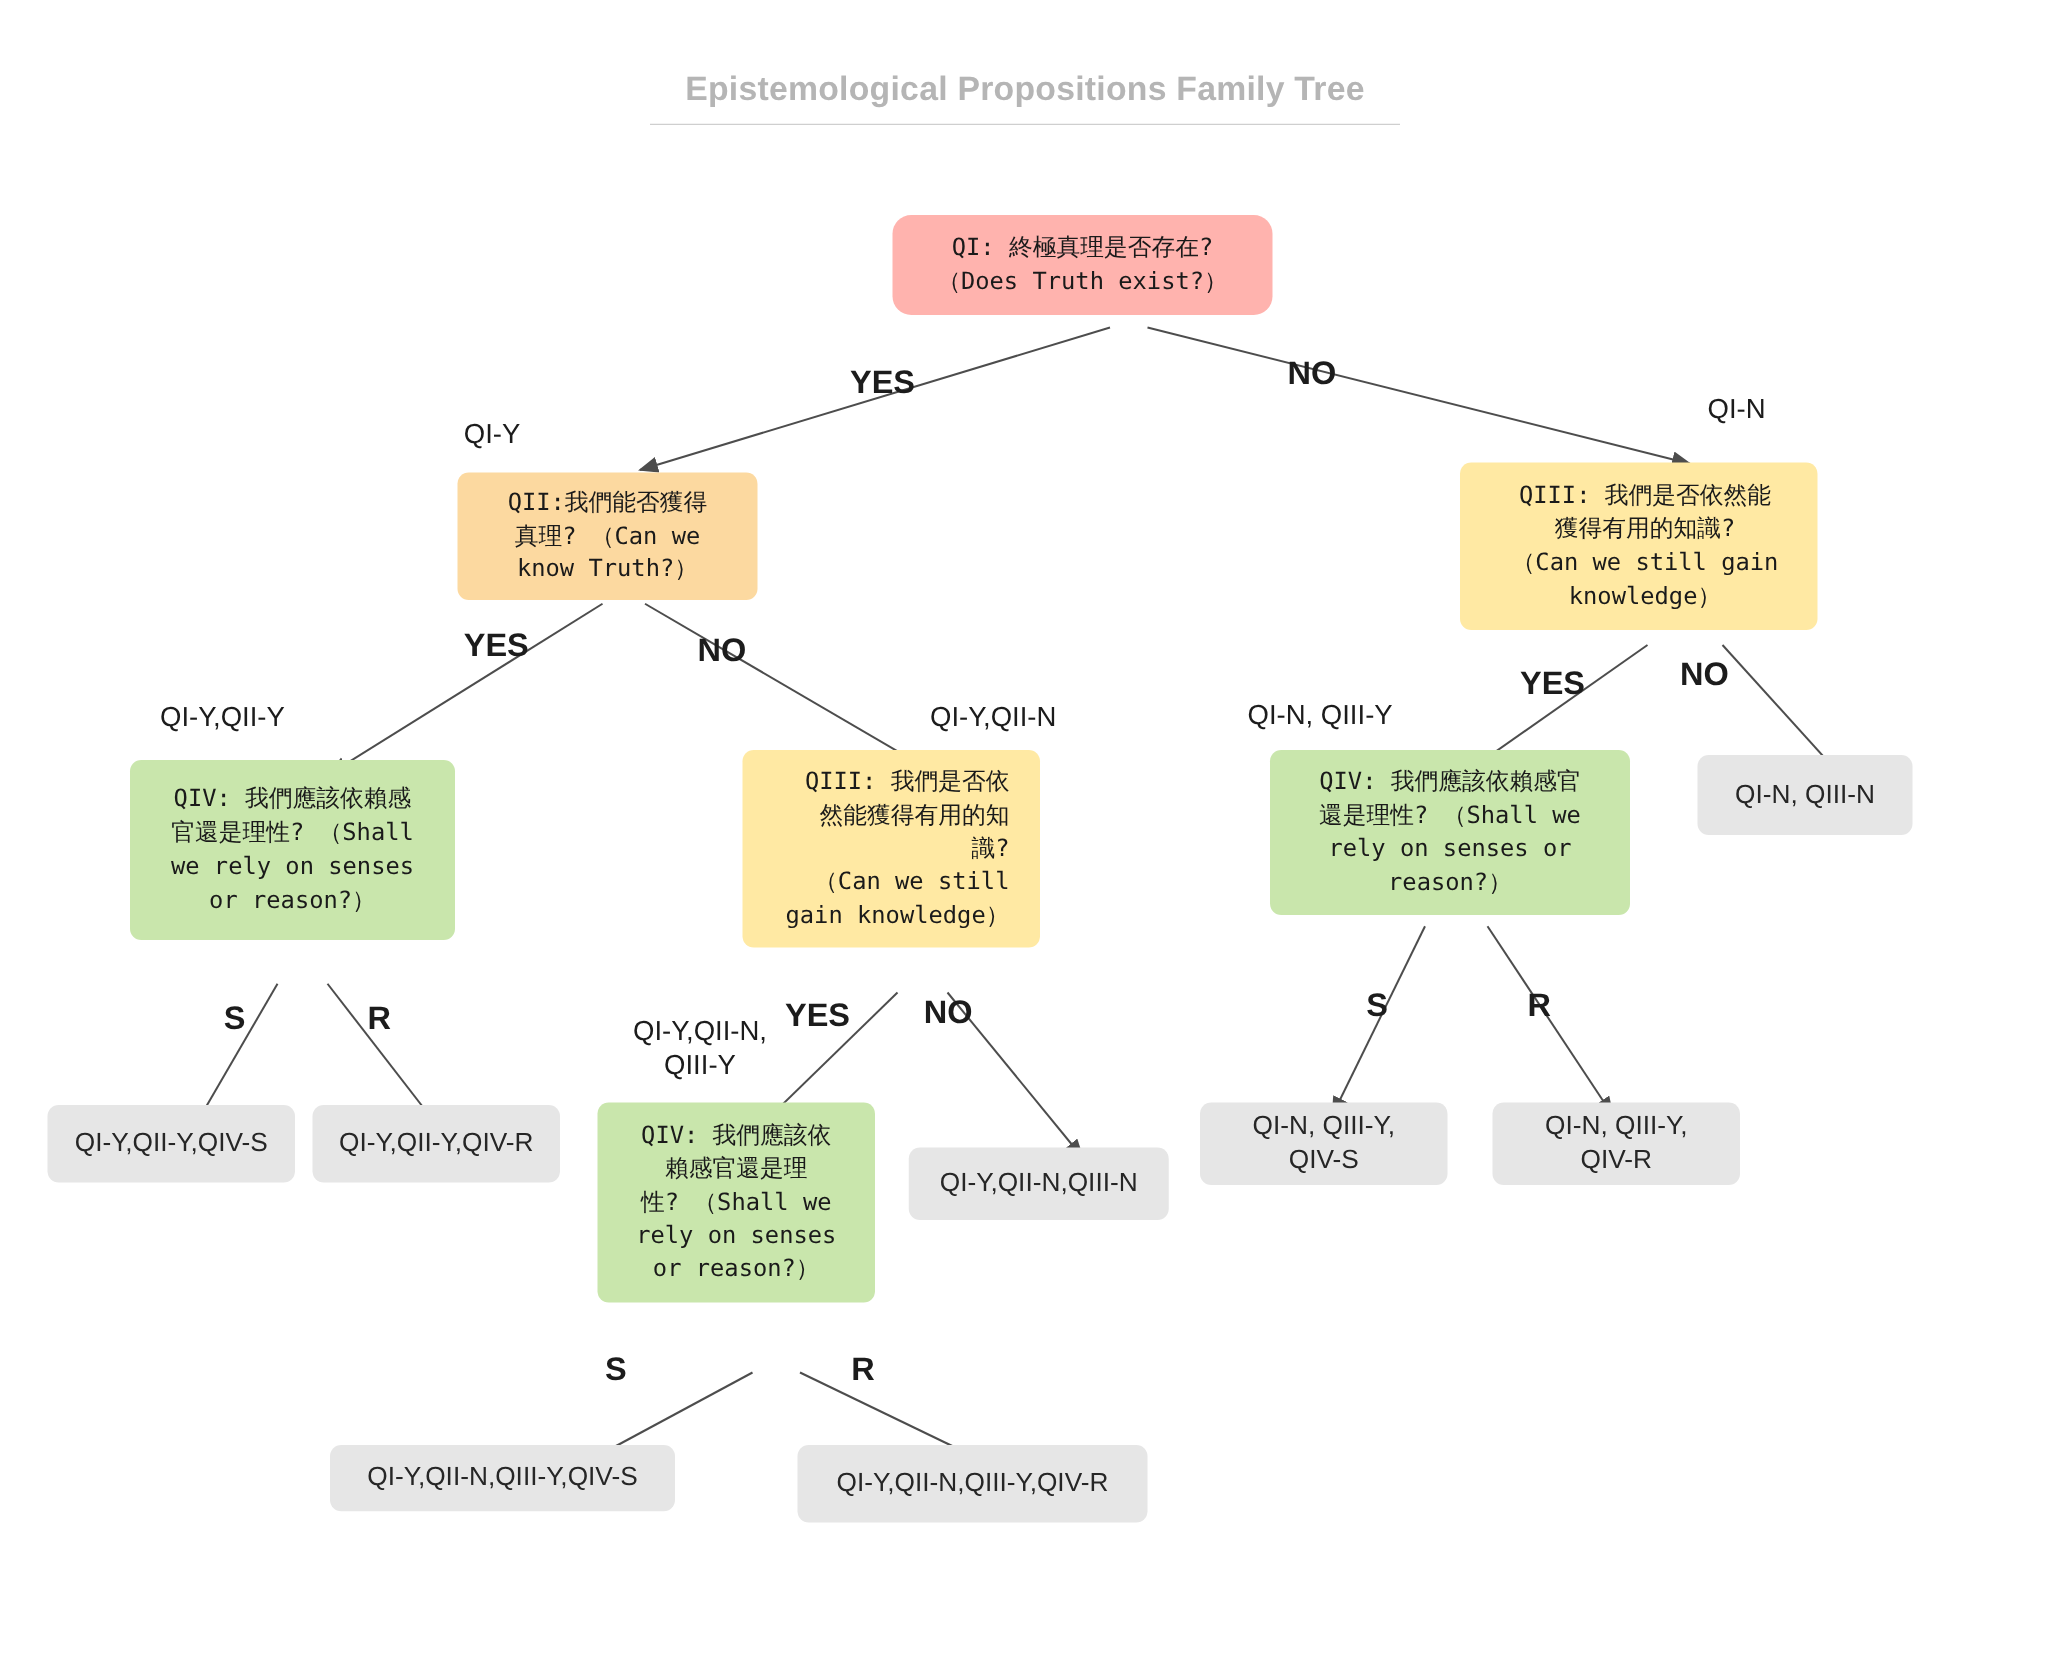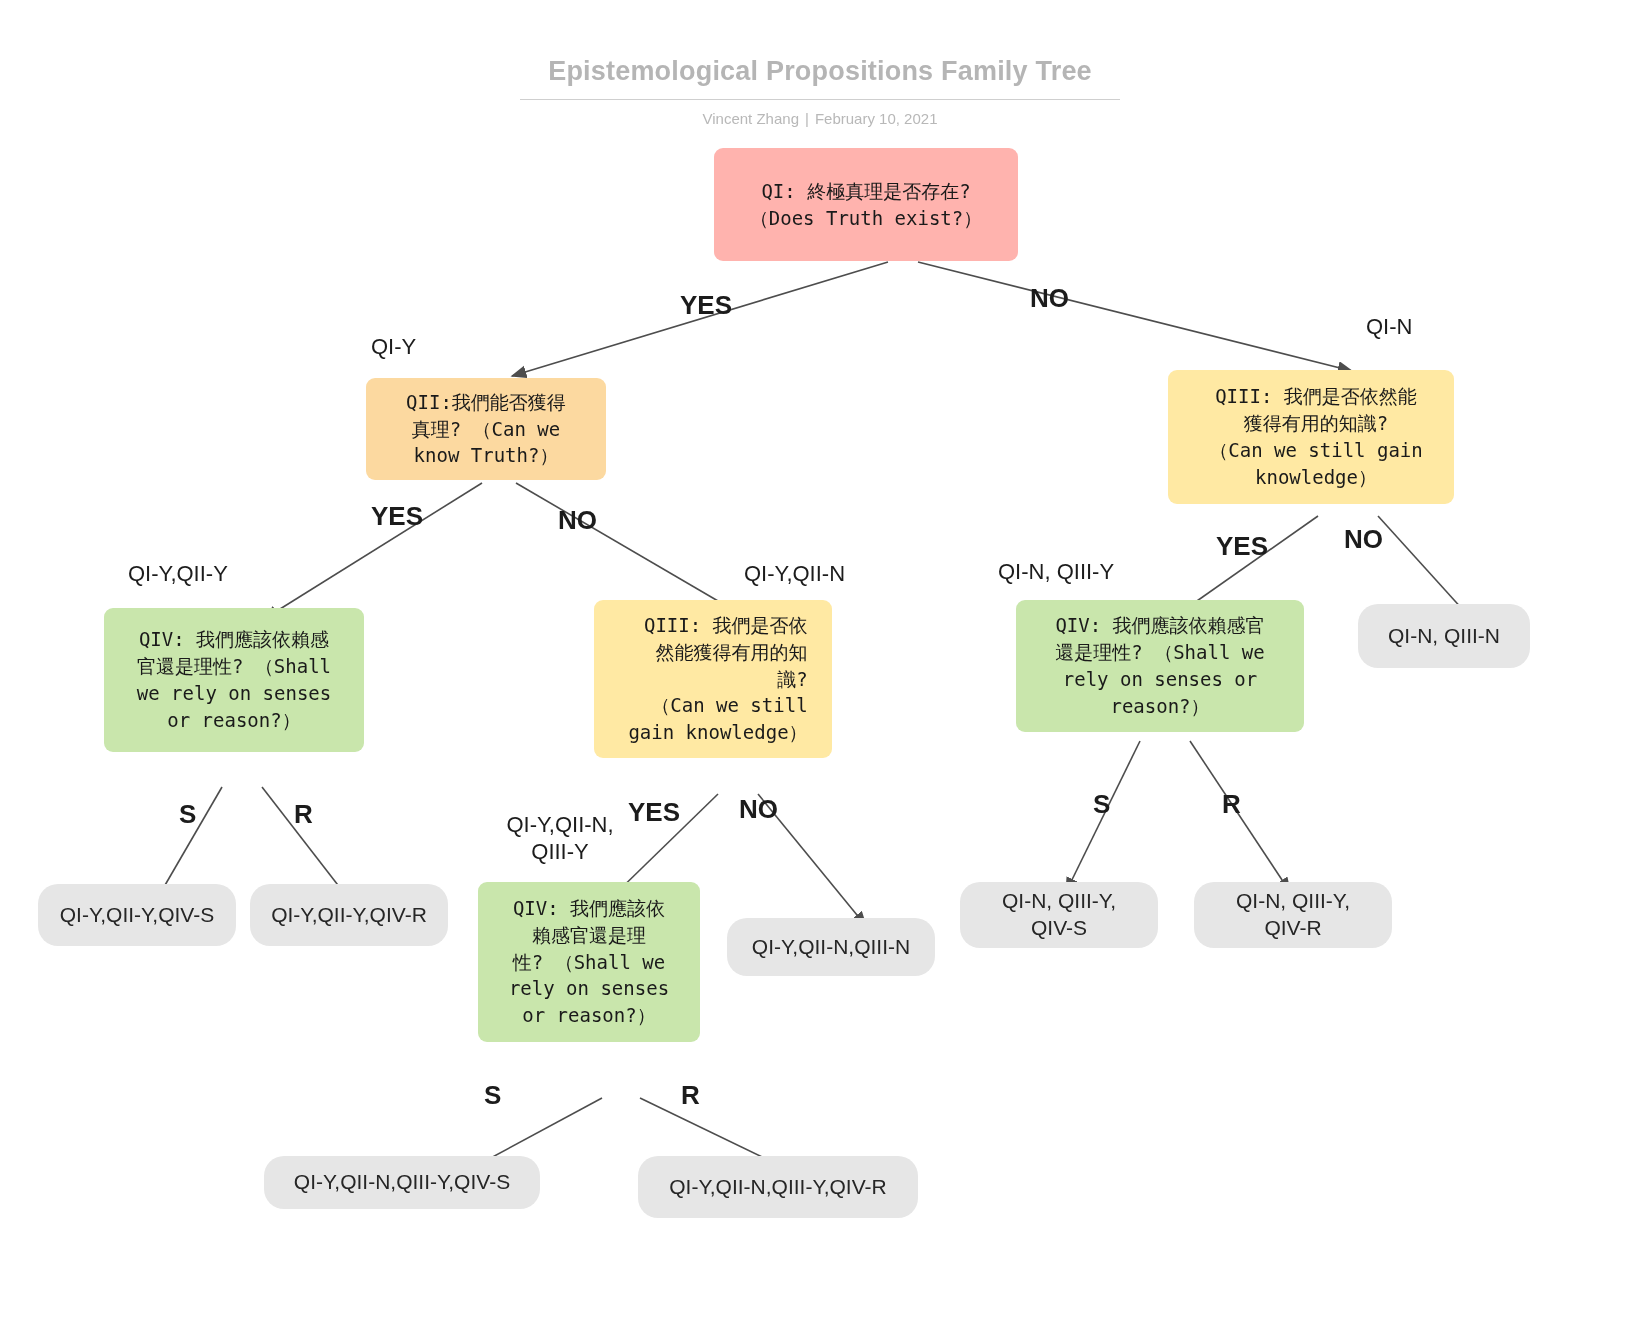--- a/index.html
+++ b/index.html
@@ -69,21 +69,20 @@
     color: #1a1a1a;
     padding: 8px 10px;
   }
   .node-leaf {
     font-family: "Liberation Sans", sans-serif;
     font-size: 21px;
     line-height: 1.28;
     color: #262626;
     background: #e6e6e6;
     padding: 6px 10px;
-    border-radius: 20px;
   }
   .c-pink   { background: #ffb3ae; }
   .c-orange { background: #fcd9a0; }
   .c-yellow { background: #ffe9a3; padding-left: 20px; }
   .c-green  { background: #c9e6ac; }
 
   
   .elabel {
     position: absolute;
     font-family: "Liberation Sans", sans-serif;
@@ -102,23 +101,20 @@
     text-align: center;
     line-height: 1.22;
   }
 </style>
 </head>
 <body>
 
 <div id="header">
   <div id="title">Epistemological Propositions Family Tree</div>
   <div id="title-rule"></div>
-  <div id="byline">
-    <span>Vincent Zhang</span><span class="sep">|</span><span>February 10, 2021</span>
-  </div>
 </div>
 
 <svg id="edges" viewBox="0 0 1640 1322">
   <defs>
     <marker id="ah" markerWidth="11" markerHeight="11" refX="9" refY="4" orient="auto" markerUnits="strokeWidth">
       <path d="M0,0 L10,4 L0,8 z" fill="#4d4d4d"></path>
     </marker>
   </defs>
   <g stroke="#4d4d4d" stroke-width="1.6" fill="none" marker-end="url(#ah)">
 
@@ -145,21 +141,21 @@
     <path d="M1140,741 L1066,892"></path>
 
     <path d="M1190,741 L1290,892"></path>
 
     <path d="M602,1098 L446,1182"></path>
 
     <path d="M640,1098 L814,1182"></path>
   </g>
 </svg>
 
-<div class="node node-q c-pink" style="left:714px; top:148px; width:304px; height:113px;">QI: 終極真理是否存在?
+<div class="node node-q c-pink" style="left:714px; top:172px; width:304px; height:80px;border-radius:15px;">QI: 終極真理是否存在?
 （Does Truth exist?）</div>
 
 <div class="node node-q c-orange" style="left:366px; top:378px; width:240px; height:102px;">QII:我們能否獲得
 真理? （Can we
 know Truth?）</div>
 
 <div class="node node-q c-yellow" style="left:1168px; top:370px; width:286px; height:134px;">QIII: 我們是否依然能
 獲得有用的知識?
 （Can we still gain
 knowledge）</div>

